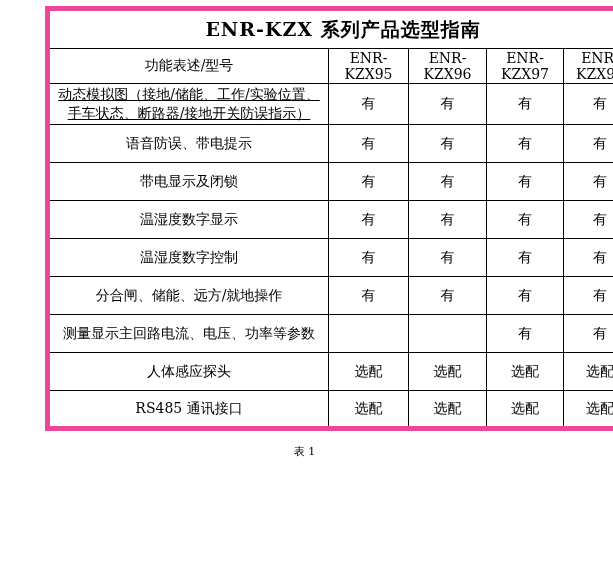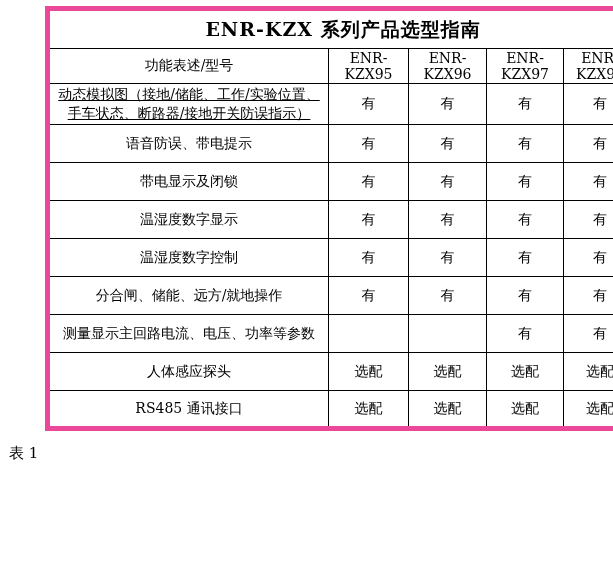--- a/index.html
+++ b/index.html
@@ -53,23 +53,23 @@
     font-size: 14px;
   }
   tbody.data-rows tr.tall-row {
     height: 41px;
   }
   tbody.data-rows tr.tall-row .feature-cell {
     line-height: 19px;
     text-decoration: underline;
   }
   .caption {
-    text-align: left;
+    text-align: center;
     margin-top: 13px;
-    font-size: 15px;
+    font-size: 11px;
   }
 </style>
 </head>
 <body>
 
 <div class="doc-wrap">
   <table class="selection-table">
     <colgroup>
       <col style="width:281px">
       <col style="width:80px">

